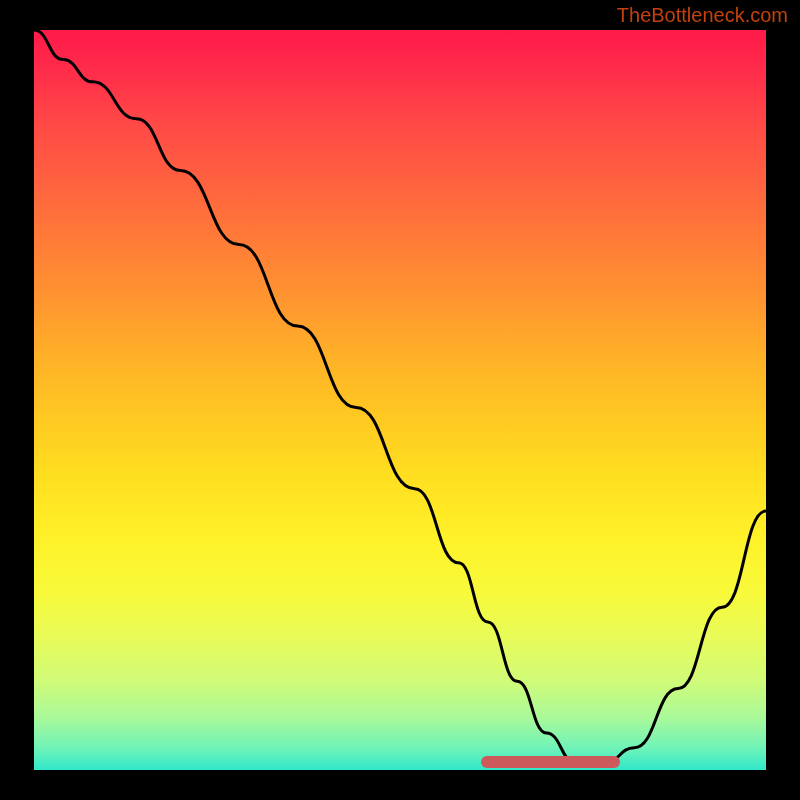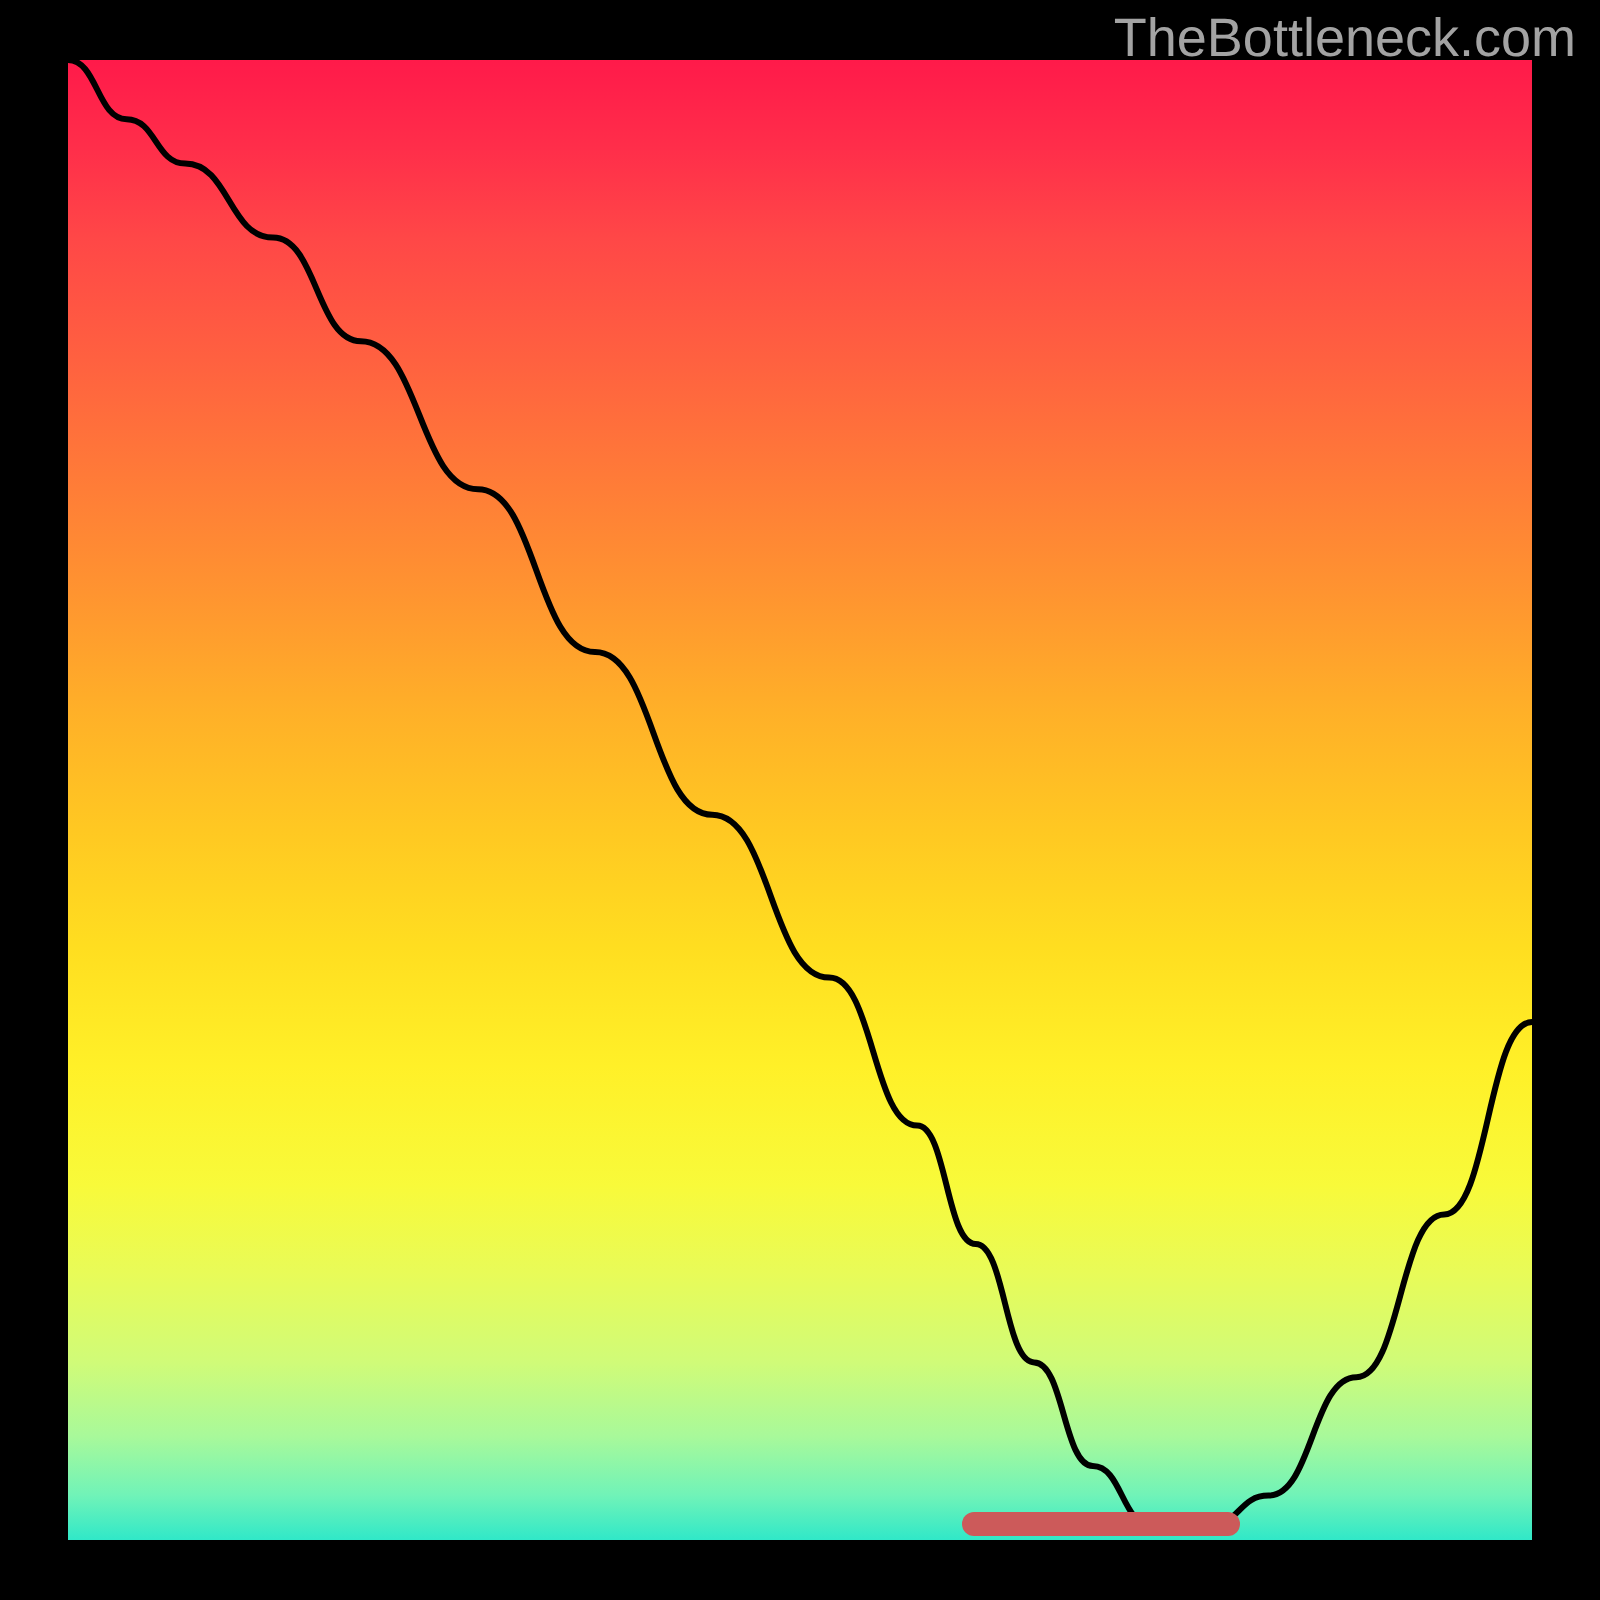--- a/index.html
+++ b/index.html
@@ -7,22 +7,22 @@
     width: 800px;
     height: 800px;
     background: #000;
     position: relative;
     font-family: Arial, sans-serif;
   }
   .watermark {
     position: absolute;
     top: 4px;
     right: 12px;
-    color: #a3a3a3;
-    font-size: 27px;
+    color: #c2410c;
+    font-size: 20px;
     font-weight: 500;
     z-index: 10;
   }
   .plot-area {
     position: absolute;
     left: 34px;
     top: 30px;
     width: 732px;
     height: 740px;
     overflow: hidden;

